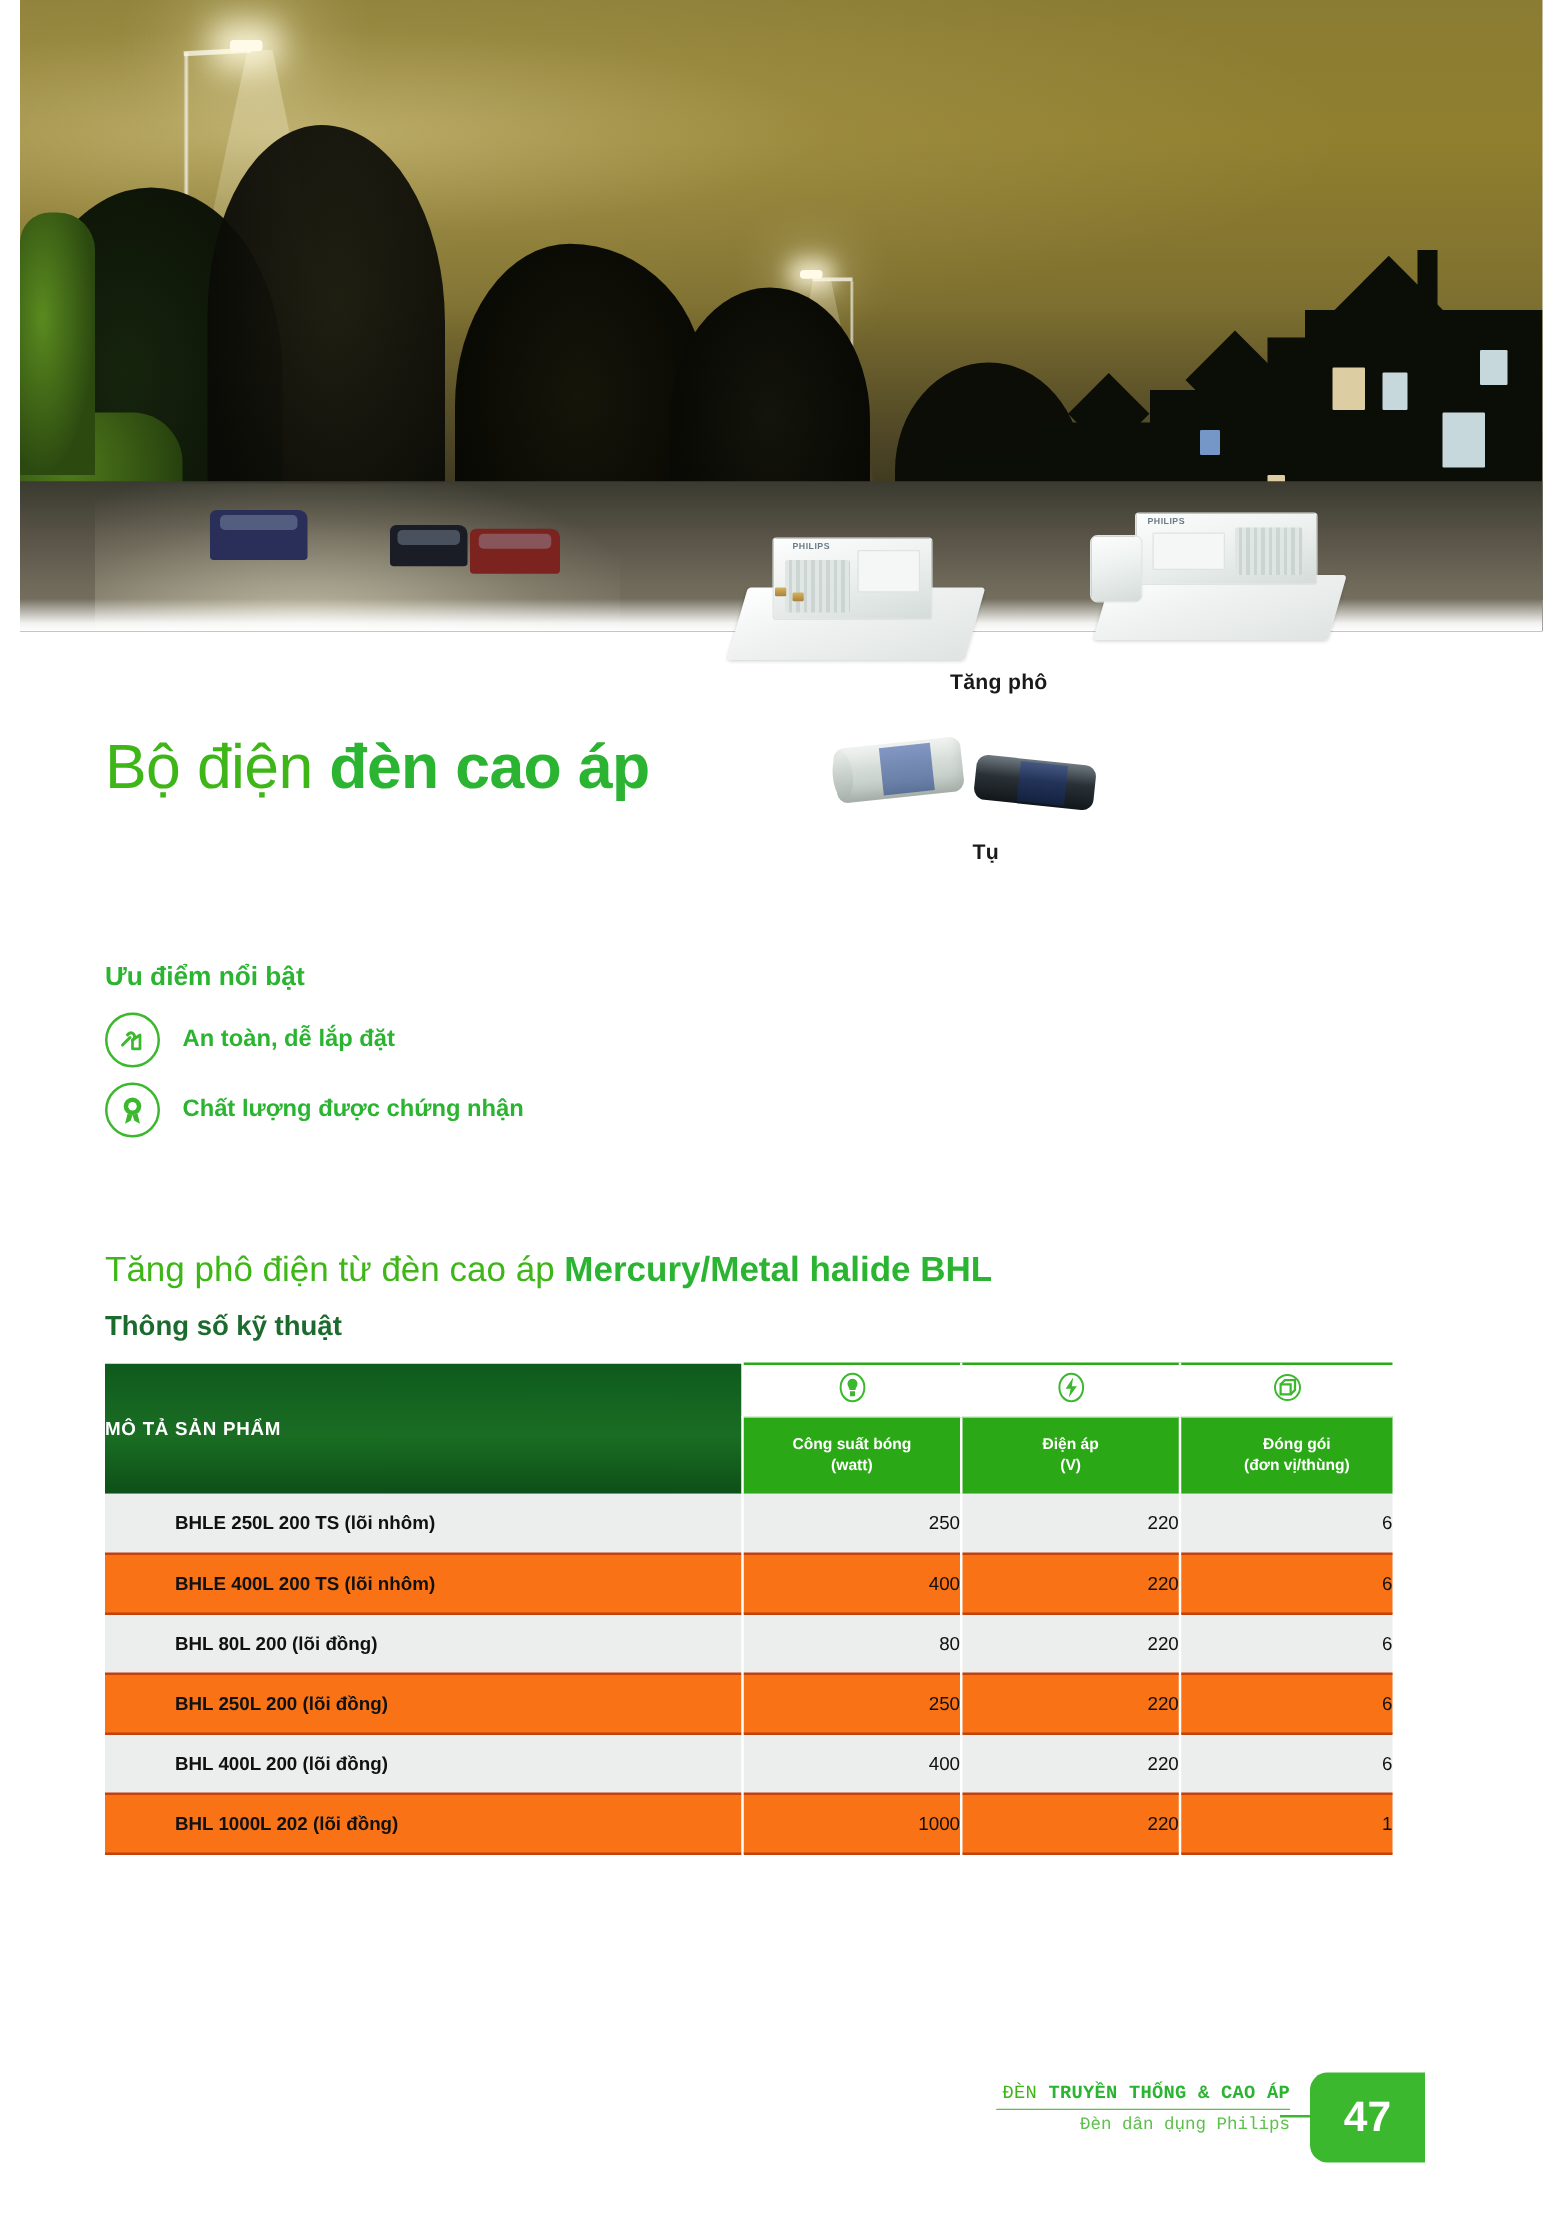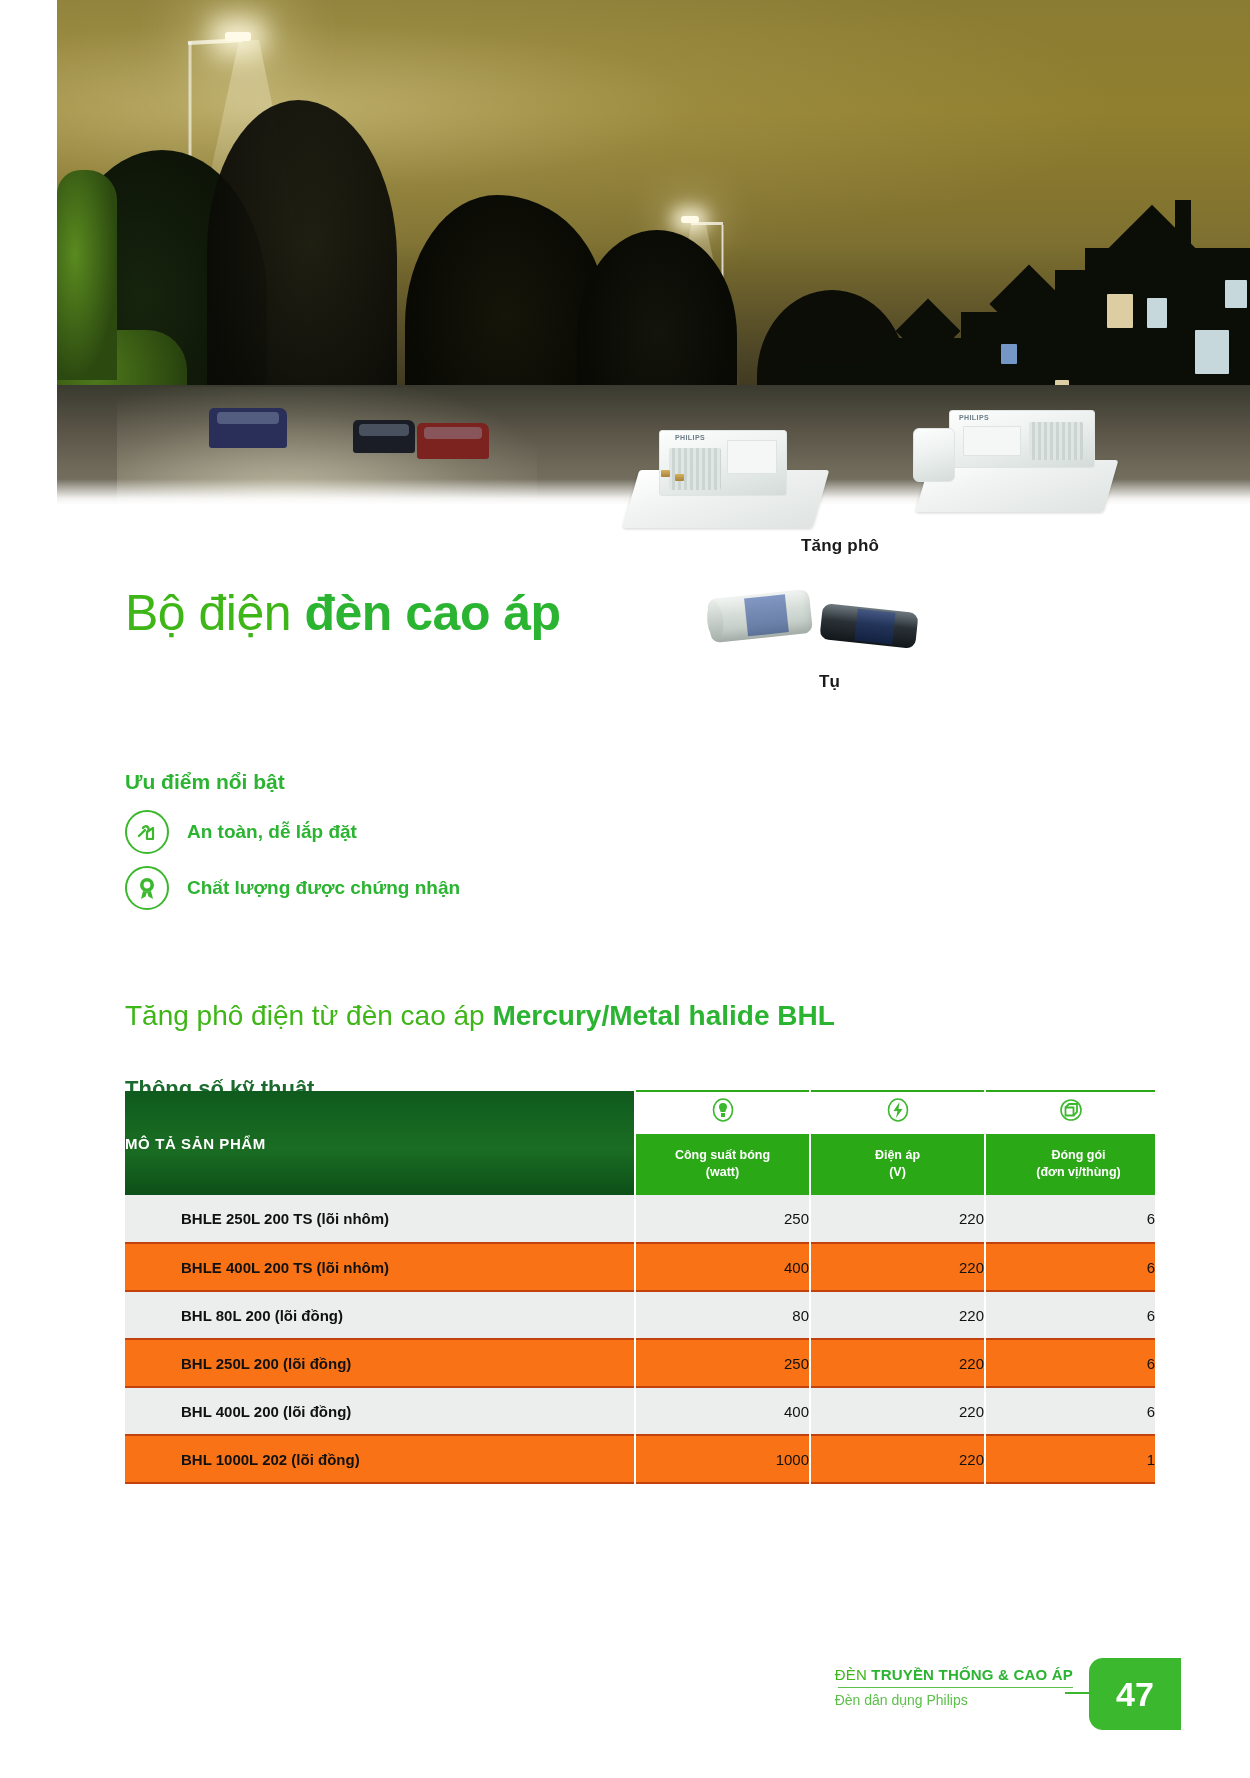--- a/index.html
+++ b/index.html
@@ -2,21 +2,21 @@
 <html><head>
 <meta charset="utf-8">
 <style>
   * { box-sizing: border-box; margin: 0; padding: 0; }
   html, body {
     width: 1250px; height: 1778px;
     background: #ffffff;
     font-family: "Liberation Sans", sans-serif;
     overflow: hidden;
   }
-  .page { position: relative; width: 1156px; height: 1778px; background:#fff;margin-left:41px; }
+  .page { position: relative; width: 1156px; height: 1778px; background:#fff; }
 
   
   .hero {
     position: absolute; left: 16px; top: 0; width: 1218px; height: 505px;
     overflow: hidden;
     background: linear-gradient(180deg,#8a7c33 0%, #907f2e 22%, #7e7030 48%, #4d4526 70%, #2a2718 88%, #1d1b12 100%);
   }
   .sky-glow {
     position:absolute; left:0; top:0; width:100%; height:60%;
     background: radial-gradient(ellipse at 18% 35%, rgba(255,244,200,.40) 0%, rgba(255,240,190,.10) 30%, rgba(0,0,0,0) 60%);
@@ -131,21 +131,21 @@
     width:44px; height:44px; border-radius:50%; border:2px solid #3cb82e;
     display:flex; align-items:center; justify-content:center; flex:0 0 44px;
   }
   .benefit-text { font-size:19px; font-weight:bold; color:#2bb431; }
 
   .section-title {
     position:absolute; left:84px; top:1000px; font-size:28px; color:#3fb618; font-weight:normal; white-space:nowrap;
   }
   .section-title b { font-weight:bold; color:#2bb431; }
   .spec-title {
-    position:absolute; left:84px; top:1076px; font-size:22px; font-weight:bold; color:#1c6b2e;
+    position:absolute; left:84px; top:1048px; font-size:22px; font-weight:bold; color:#1c6b2e;
   }
 
   
   .tbl { position:absolute; left:84px; top:1090px; width:1030px; border-collapse:collapse; }
   .tbl td, .tbl th { padding:0; }
   .hdr-desc {
     background:linear-gradient(180deg,#0f5a1d 0%, #1a6d23 55%, #0d4f18 100%);
     color:#fff; font-size:15px; font-weight:bold; letter-spacing:.6px;
     text-align:left; padding-left:56px; vertical-align:middle; height:104px; width:510px;
     border-right:2px solid #fff;
@@ -162,21 +162,21 @@
   .tbl tbody td { height:48px; font-size:15px; color:#111; vertical-align:middle; }
   .tbl tbody td.desc { font-weight:bold; padding-left:56px; text-align:left; }
   .tbl tbody td.num { text-align:right; font-weight:normal; }
   .row-odd td { background:#eceded; }
   .row-even td { background:#f97316; }
   .tbl tbody td.desc, .tbl tbody td.num { border-right:2px solid #fff; }
   .tbl tbody td:last-child { border-right:none; }
   .tbl tbody tr { border-bottom:2px solid #c2410c; }
 
   
-  .footer { position:absolute; right:124px; top:1666px; text-align:left; }
+  .footer { position:absolute; right:124px; top:1666px; text-align:right;font-family:Liberation Mono, monospace; }
   .footer-line1 { font-size:15px; color:#3fb618; font-weight:normal; letter-spacing:.2px; }
   .footer-line1 b { font-weight:bold; color:#2bb431; }
   .footer-rule { height:1px; background:#5cc04a; margin:4px 0 4px auto; width:235px; }
   .footer-line2 { font-size:14px; color:#5cc04a; }
   .page-badge {
     position:absolute; right:16px; top:1658px; width:92px; height:72px;
     background:#3cb82e; border-radius:14px 0 0 14px;
     display:flex; align-items:center; justify-content:center;
     color:#fff; font-size:34px; font-weight:bold;
   }

